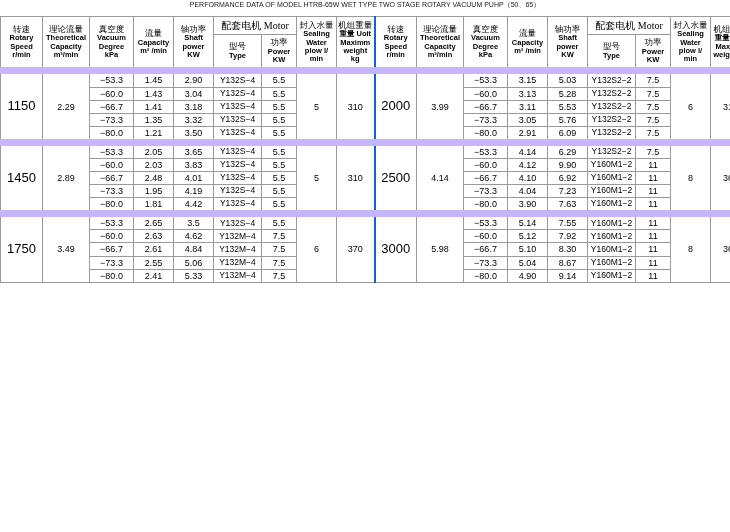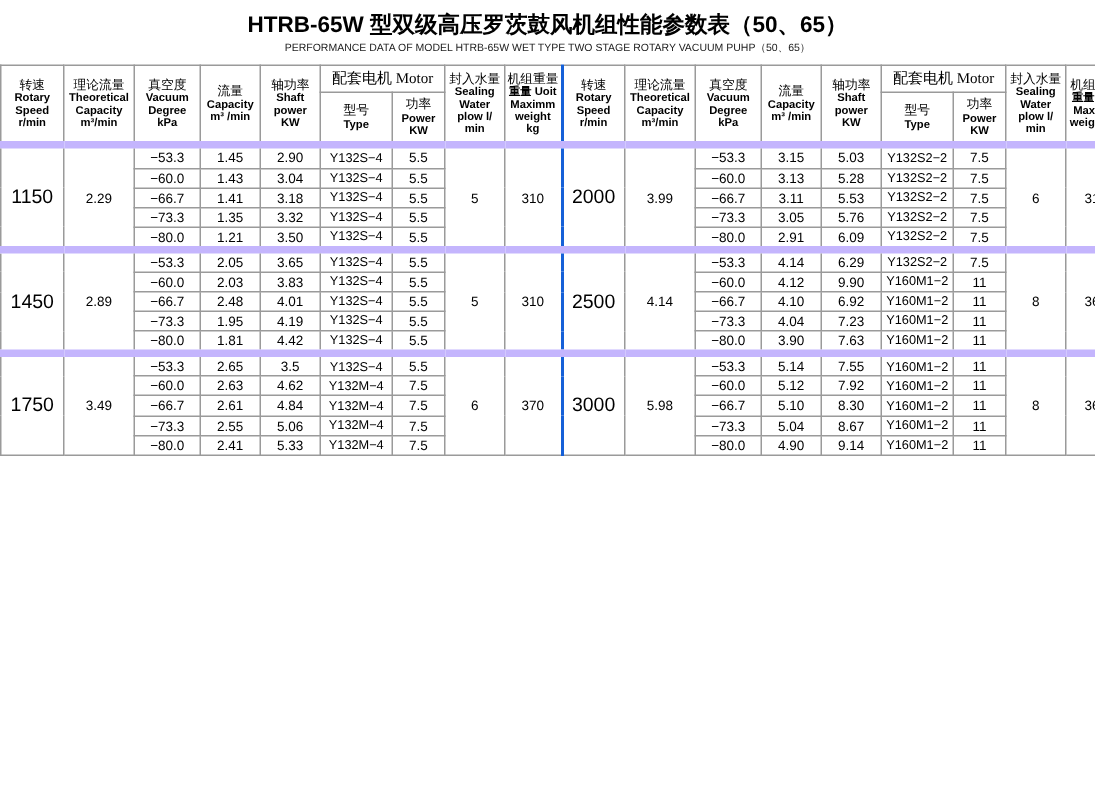--- a/index.html
+++ b/index.html
@@ -27,28 +27,27 @@
   thead th{
     font-size:8px;padding:3px 1px;font-weight:normal;
   }
   .hcn{display:block;font-size:8.5px;}
   .hen{display:block;font-size:7.5px;font-weight:bold;}
   .motorhead{font-size:10px;font-family:Liberation Serif, serif;}
   .divider{border-left:2px solid #1560d8 !important;}
   .grp{font-size:13px;}
   .num{font-size:9px;}
   .type{font-size:8.5px;}
-  .sec-top td{border-top:5px solid #c4b5fd;}
+  .sec-top td{border-top:7px solid #c4b5fd;}
 </style>
 </head>
 <body>
 
 <div class="page">
 
-  <div class="title">HTRB-65W 型双级高压罗茨鼓风机组性能参数表（50、65）</div>
   <div class="subtitle">PERFORMANCE DATA OF MODEL HTRB-65W WET TYPE TWO STAGE ROTARY VACUUM PUHP（50、65）</div>
 
   <table>
     <colgroup>
       <col style="width:42px">
         <col style="width:47px">
         <col style="width:44px">
       <col style="width:40px">
         <col style="width:40px">
         <col style="width:48px">

